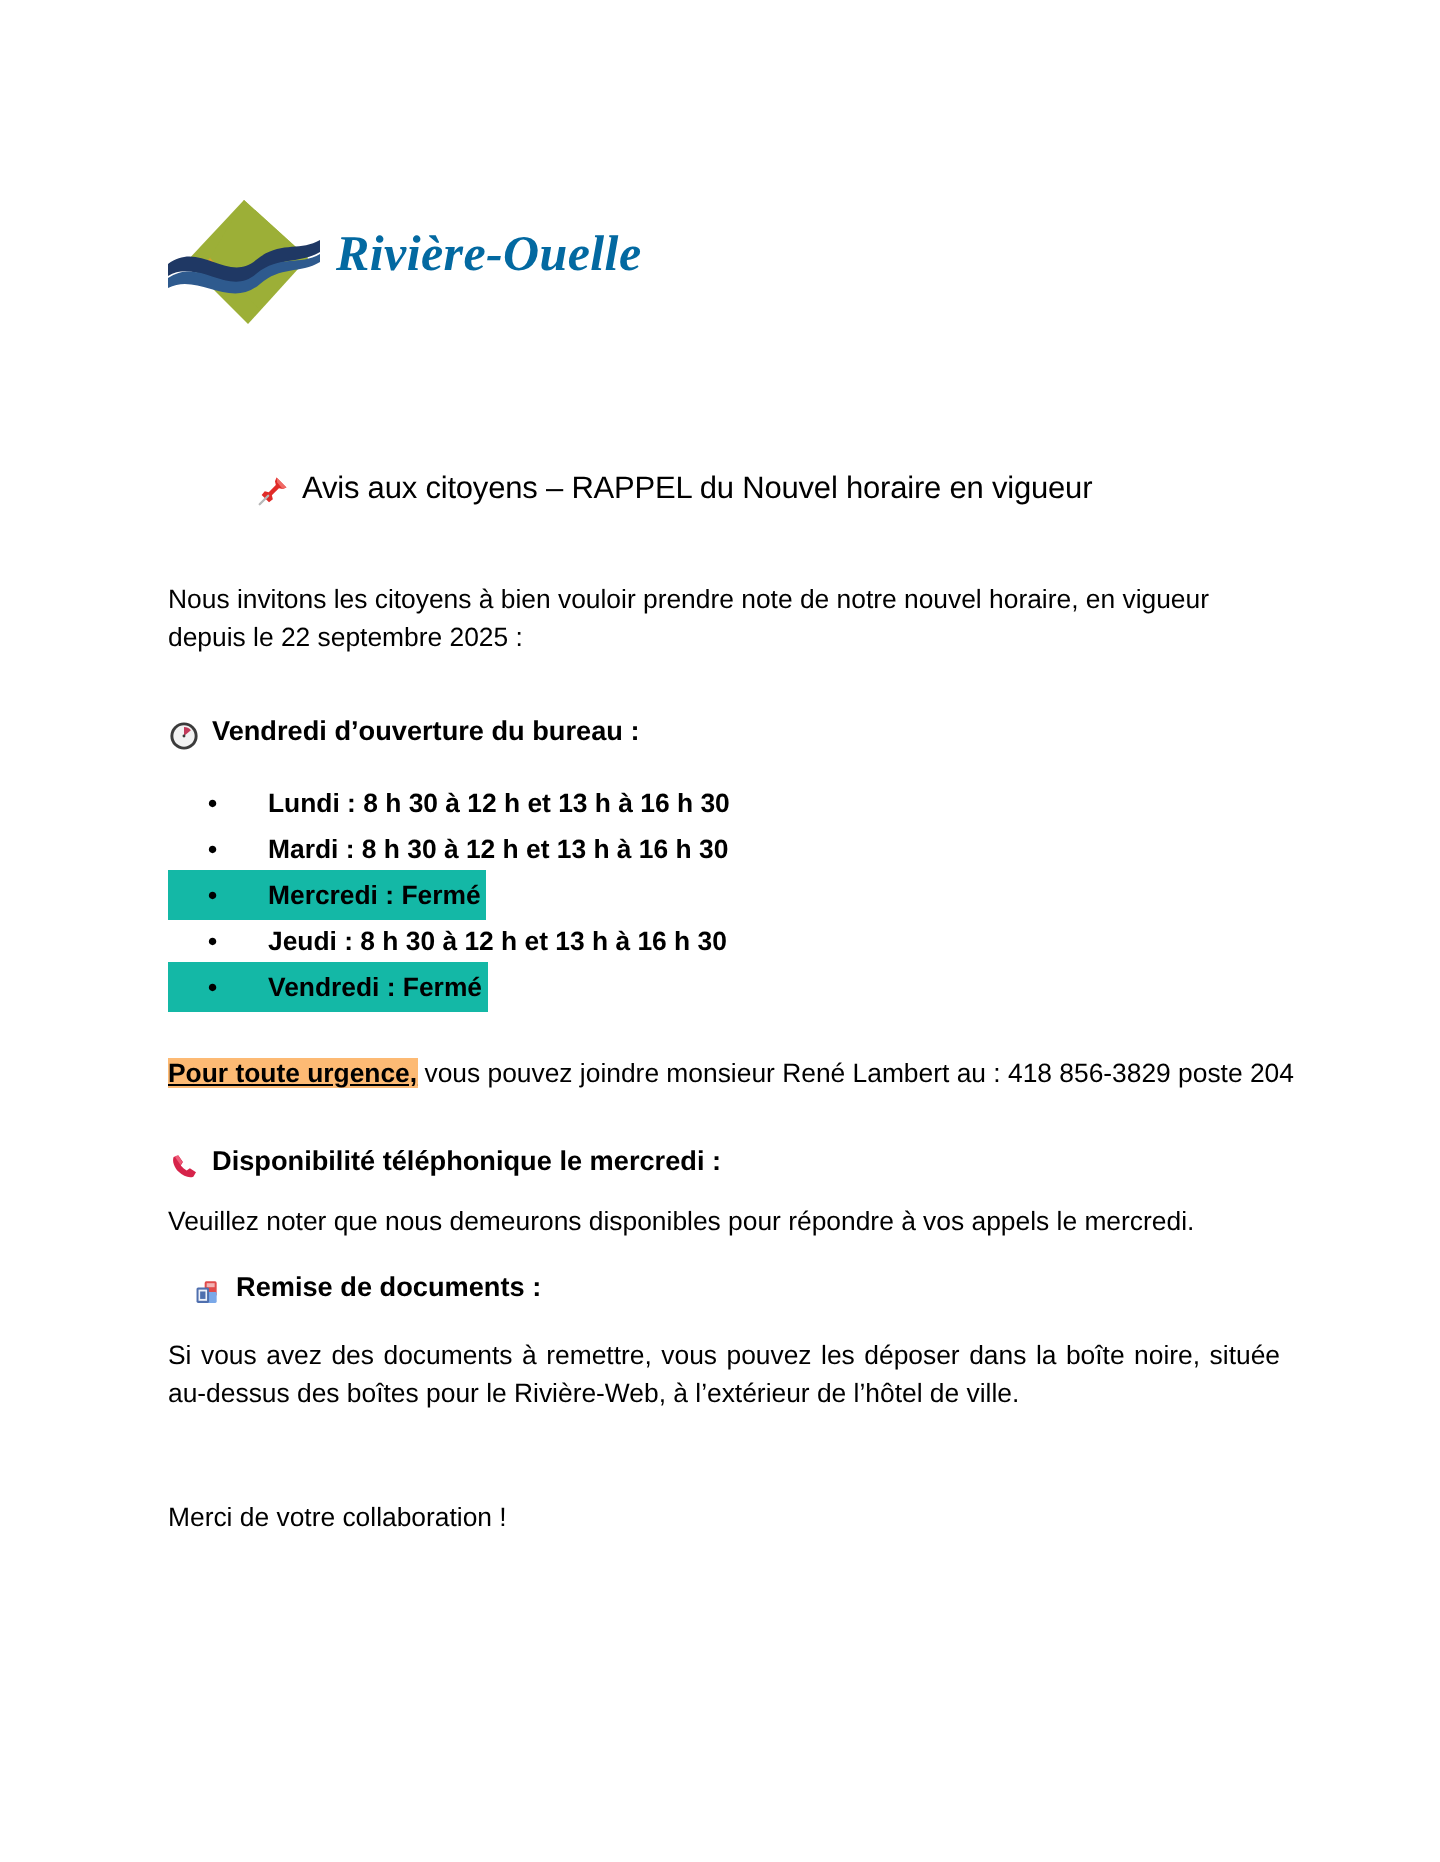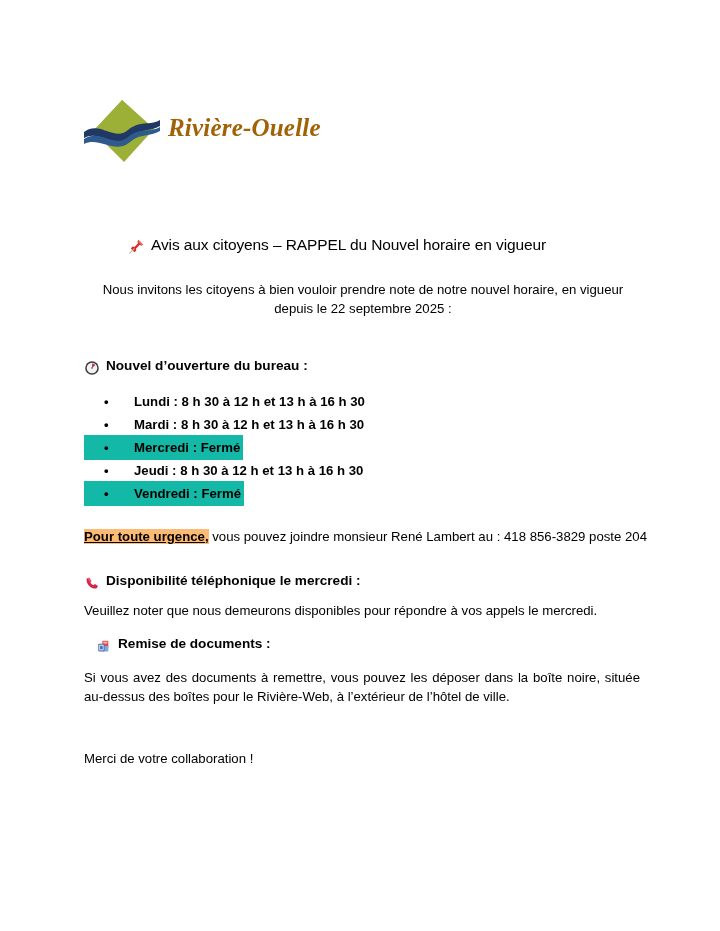--- a/index.html
+++ b/index.html
@@ -36,21 +36,21 @@
     height: 68px;
   }
   .logo-word {
     position: absolute;
     left: 84px;
     top: 16px;
     font-family: "Liberation Serif", serif;
     font-style: italic;
     font-size: 25px;
     font-weight: 600;
-    color: #a16207;
+    color: #0369a1;
     letter-spacing: 0.2px;
     white-space: nowrap;
   }
 
   
   .content {
     position: absolute;
     left: 84px;
     top: 0;
     width: 608px;
@@ -67,21 +67,21 @@
   }
   .title-line .emoji { margin-right: 6px; vertical-align: -2px; }
 
   .para {
     position: absolute;
     font-size: 13.2px;
     line-height: 19px;
     width: 556px;
   }
 
-  .p-intro  { left: 0; top: 280px; width: 558px; text-align: center; }
+  .p-intro  { left: 0; top: 290px; width: 558px; }
   .p-urgence{ left: 0; top: 527px; width: 608px; white-space: nowrap; }
   .p-tel    { left: 0; top: 601px; width: 560px; }
   .p-docs   { left: 0; top: 668px; width: 556px; text-align: justify; }
   .p-merci  { left: 0; top: 749px; }
 
   .section-head {
     position: absolute;
     font-size: 13.6px;
     font-weight: bold;
     white-space: nowrap;
@@ -172,21 +172,21 @@
     <div class="para p-intro">Nous invitons les citoyens à bien vouloir prendre note de notre nouvel horaire, en vigueur depuis le 22 septembre 2025 :</div>
 
     <div class="section-head h-horaire">
       <span class="emoji">
         <svg class="icon" width="16" height="16" viewBox="0 0 24 24">
           <circle cx="12" cy="12" r="10.2" fill="#3b3b3b"></circle>
           <circle cx="12" cy="12" r="8" fill="#f2f2f2"></circle>
           <path d="M12 12 L12 5.2 A6.8 6.8 0 0 1 17.2 7.6 Z" fill="#c23a5a"></path>
           <circle cx="12" cy="12" r="1.1" fill="#3b3b3b"></circle>
         </svg>
-      </span><span>Nouvel d’ouverture du bureau :</span>
+      </span><span>Vendredi d’ouverture du bureau :</span>
     </div>
 
     <ul class="schedule">
       <li>
         <span class="bullet-wrap">
           <span class="dot">•</span><span class="txt">Lundi : 8 h 30 à 12 h et 13 h à 16 h 30</span>
         </span>
       </li>
       <li>
         <span class="bullet-wrap">

